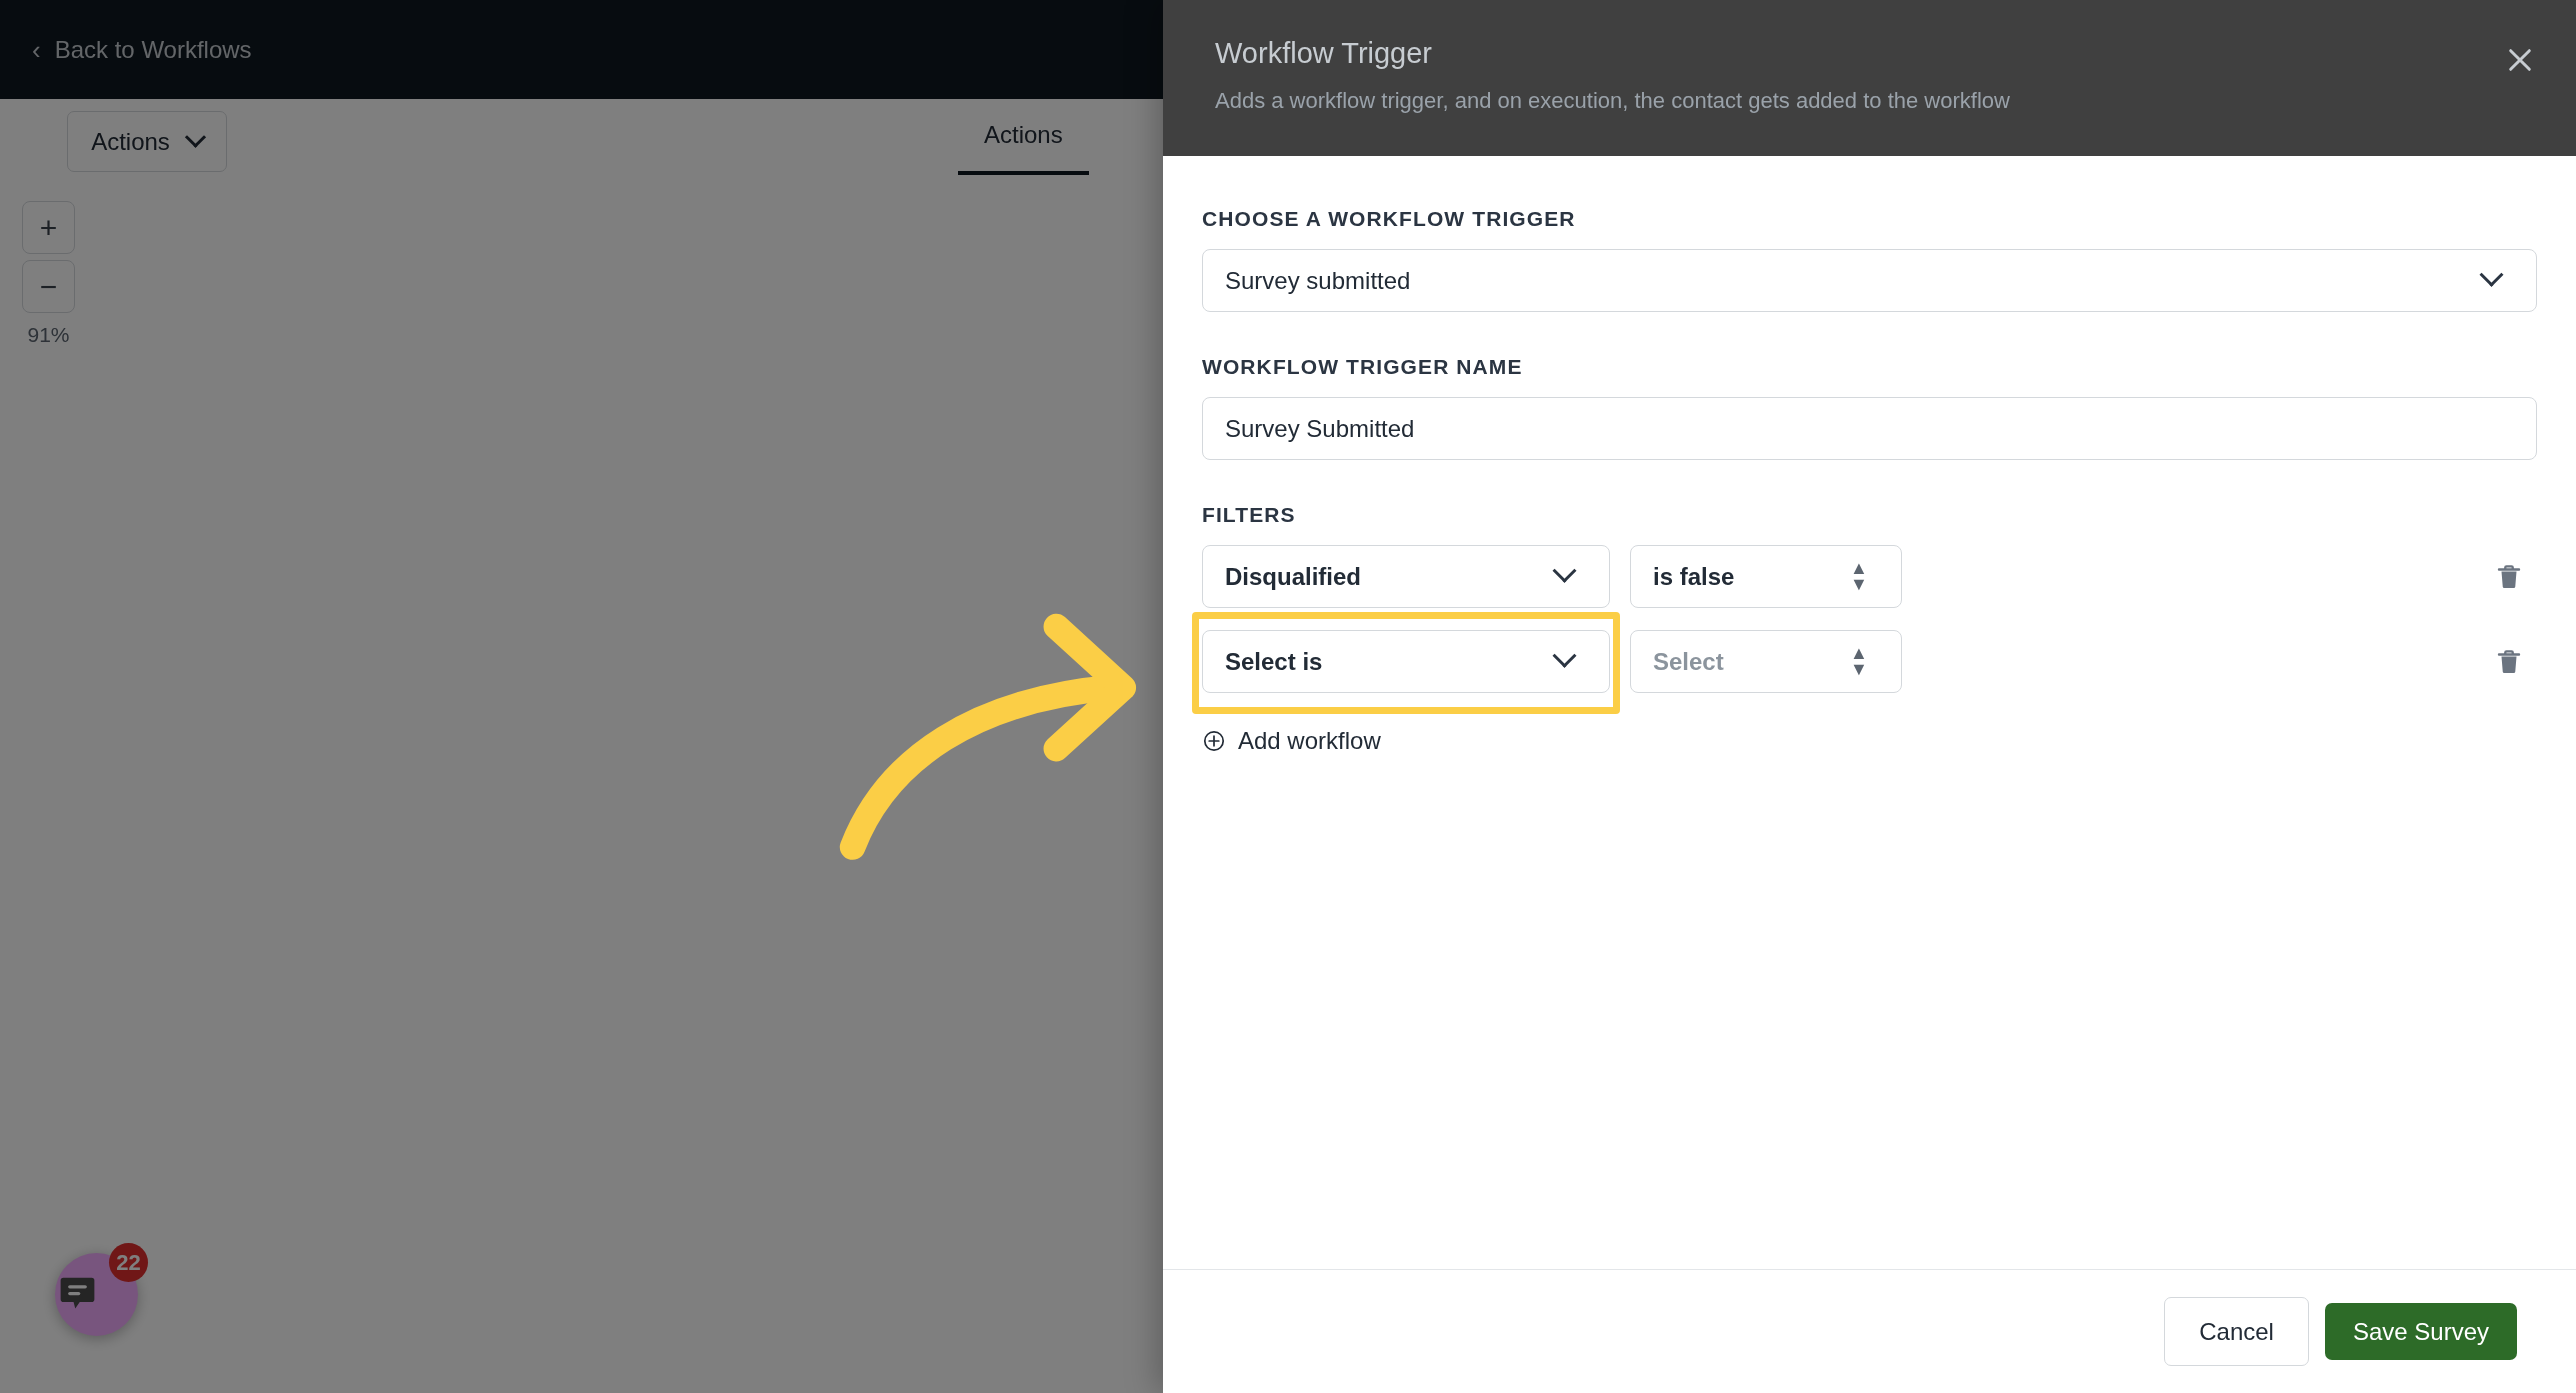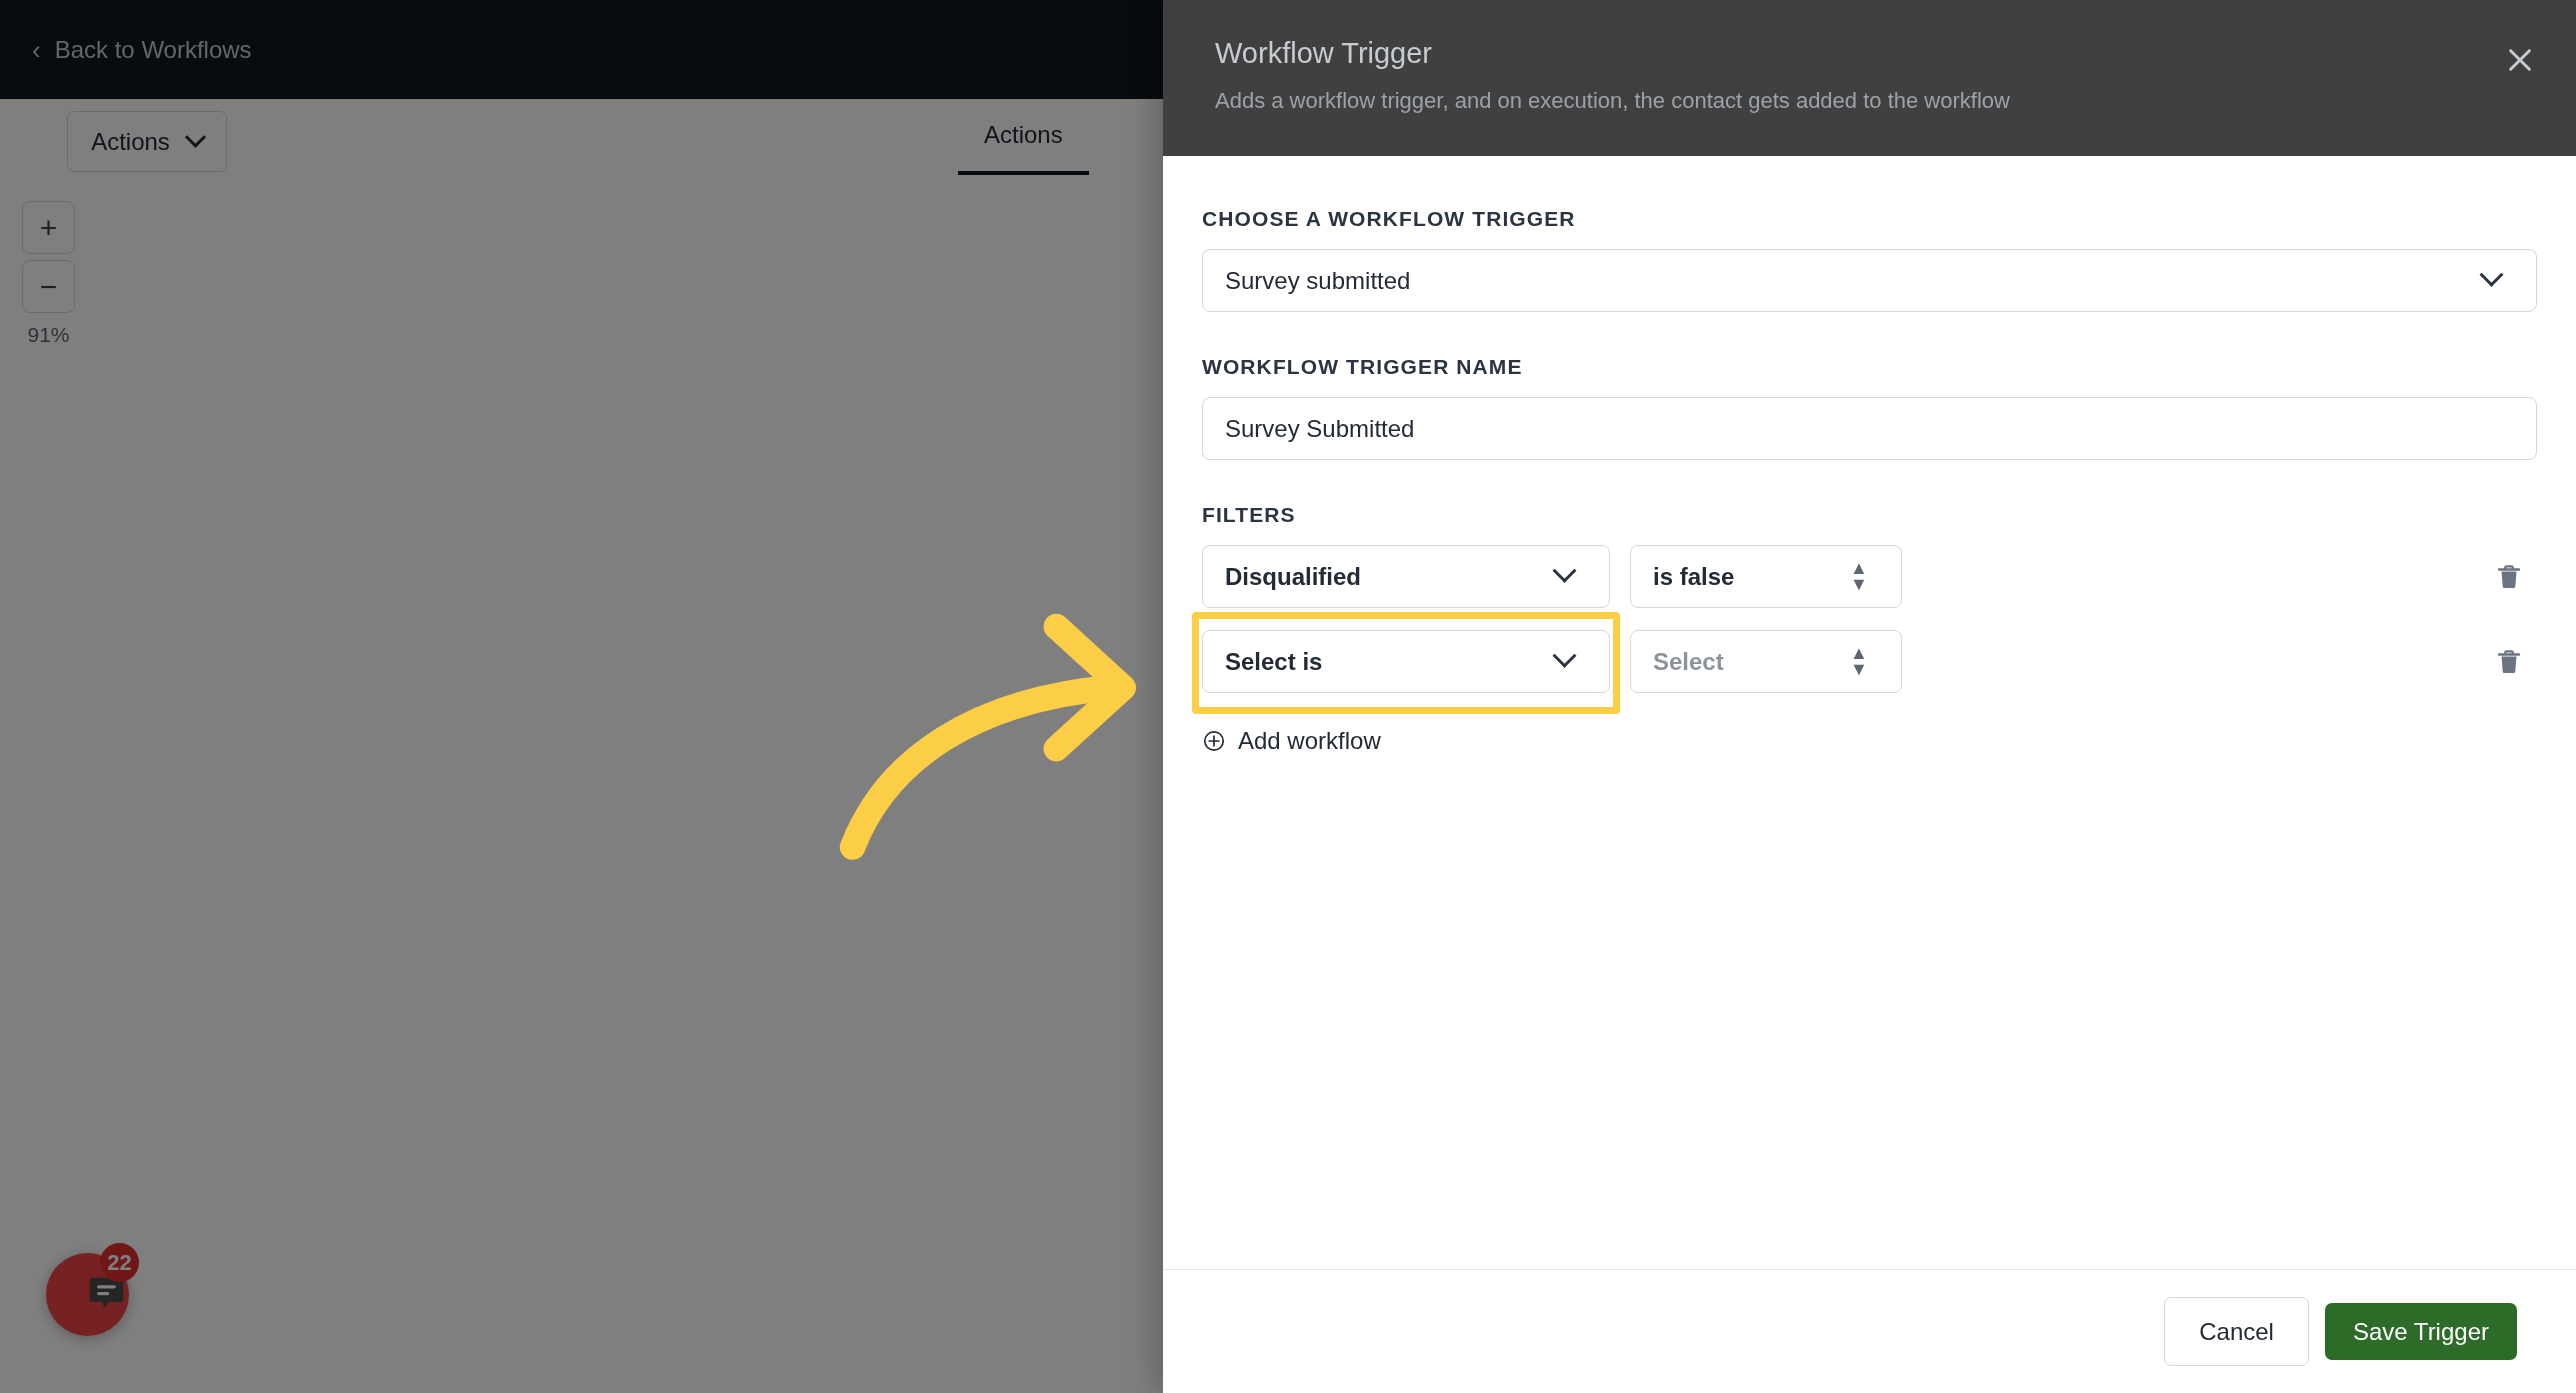--- a/index.html
+++ b/index.html
@@ -147,28 +147,28 @@
     position: absolute;
     right: 0; top: 0;
     width: 20px; height: 217px;
     background: #e4e7ea;
     border-radius: 10px;
   }
 
   
   #chat-widget {
     position: absolute;
-    left: 46px; bottom: 57px;
+    left: 55px; bottom: 57px;
     width: 83px; height: 83px;
     border-radius: 50%;
-    background: #ef4444;
+    background: #f0abfc;
     box-shadow: 0 3px 14px rgba(0,0,0,0.28);
     display: flex;
     align-items: center;
-    justify-content: flex-end;
+    justify-content: flex-start;
     cursor: pointer;
   }
   #chat-badge {
     position: absolute;
     right: -10px; top: -10px;
     min-width: 39px; height: 39px;
     border-radius: 20px;
     background: #e02e2e;
     color: #ffffff;
     font-size: 22px;
@@ -504,19 +504,19 @@
             <path d="M12 7.2v9.6M7.2 12h9.6" stroke="#222b36" stroke-width="1.7" stroke-linecap="round"></path>
           </svg>
         </span>
         <span>Add workflow</span>
       </div>
 
     </div>
 
     <div id="panel-footer">
       <button id="cancel-button">Cancel</button>
-      <button id="save-trigger-button">Save Trigger</button>
+      <button id="save-trigger-button">Save Survey</button>
     </div>
 
   </div>
 
 </div>
 
 
 </body></html>

